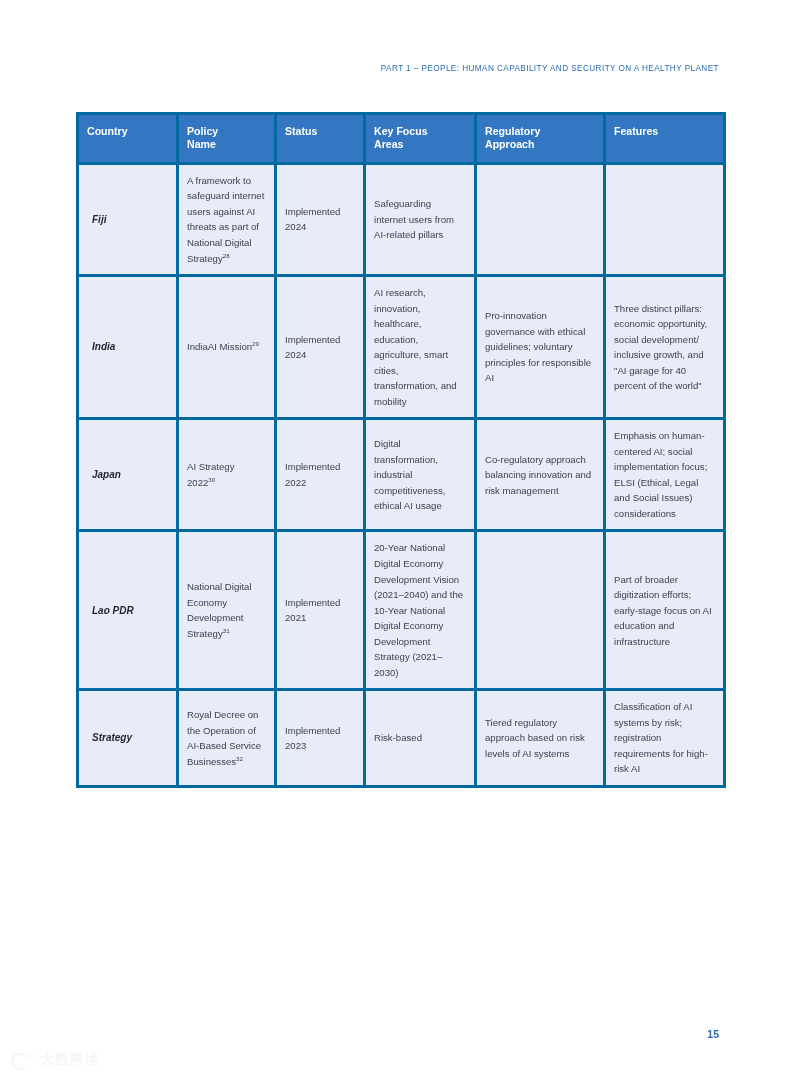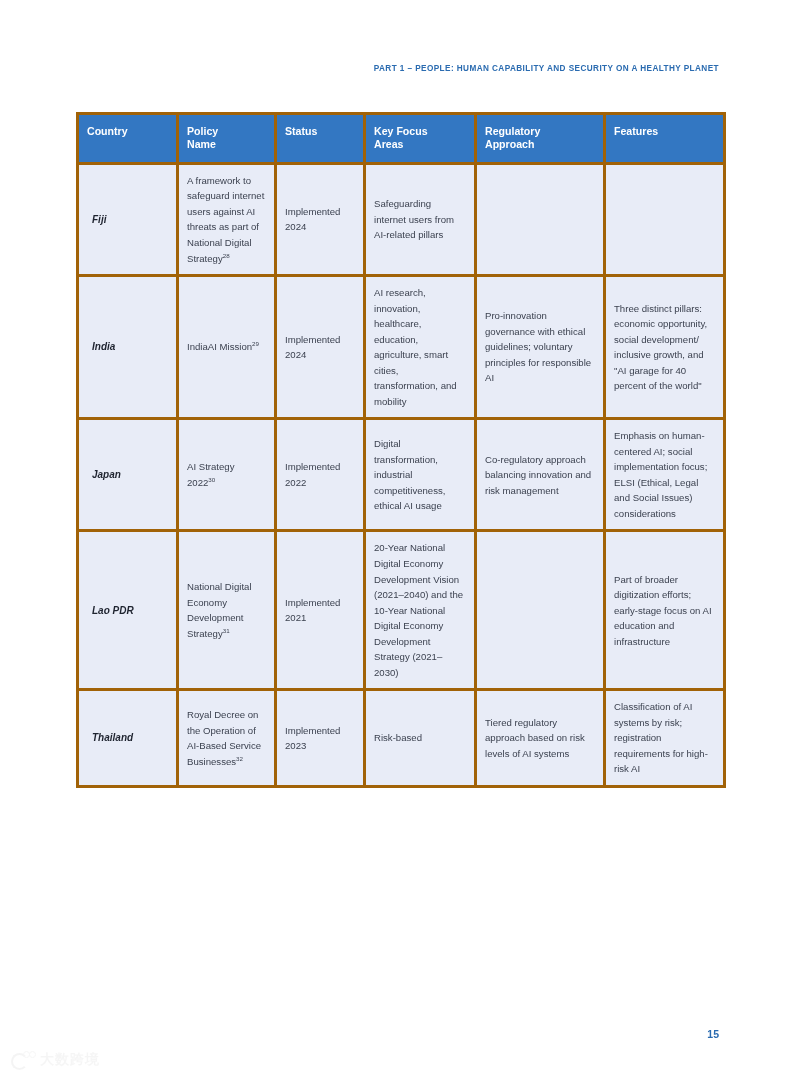--- a/index.html
+++ b/index.html
@@ -15,37 +15,37 @@
     overflow: hidden;
     -webkit-font-smoothing: antialiased;
   }
 
   
   .running-head {
     position: absolute;
     top: 64px;
     right: 74px;
     font-size: 8.2px;
-    font-weight: bold;
+    font-weight: normal;
     letter-spacing: 0.42px;
     color: #2a6bb0;
     text-transform: uppercase;
     white-space: nowrap;
   }
 
   
   .policy-table {
     position: absolute;
     left: 76px;
     top: 112px;
     width: 644px;
     border-collapse: separate;
     border-spacing: 3px 3px;
     table-layout: fixed;
-    background: #a16207;
+    background: #0369a1;
   }
   .policy-table th,
   .policy-table td {
     padding: 0;
     margin: 0;
     vertical-align: middle;
     text-align: left;
   }
 
   .policy-table thead th {
@@ -212,21 +212,21 @@
       </tr>
       <tr>
         <td class="country-cell">Lao PDR</td>
         <td><span>National Digital Economy Development Strategy</span><sup>31</sup></td>
         <td>Implemented 2021</td>
         <td>20-Year National Digital Economy Development Vision (2021–2040) and the 10-Year National Digital Economy Development Strategy (2021–2030)</td>
         <td></td>
         <td>Part of broader digitization efforts; early-stage focus on AI education and infrastructure</td>
       </tr>
       <tr>
-        <td class="country-cell">Thailand</td>
+        <td class="country-cell">Strategy</td>
         <td><span>Royal Decree on the Operation of AI-Based Service Businesses</span><sup>32</sup></td>
         <td>Implemented 2023</td>
         <td>Risk-based</td>
         <td>Tiered regulatory approach based on risk levels of AI systems</td>
         <td>Classification of AI systems by risk; registration requirements for high-risk AI</td>
       </tr>
     </tbody>
 </table>
 
 <div class="page-number">15</div>

